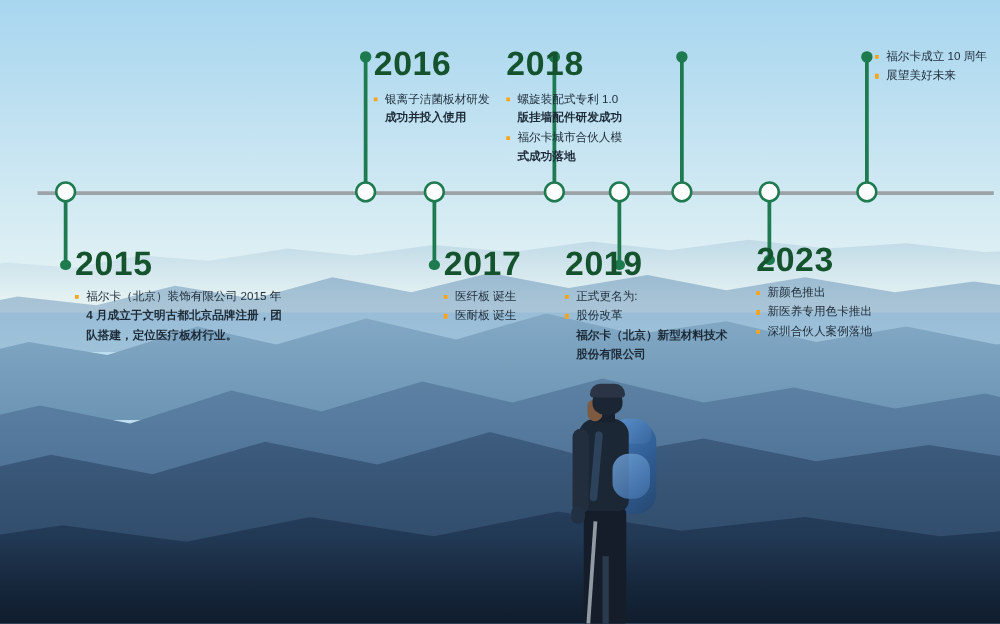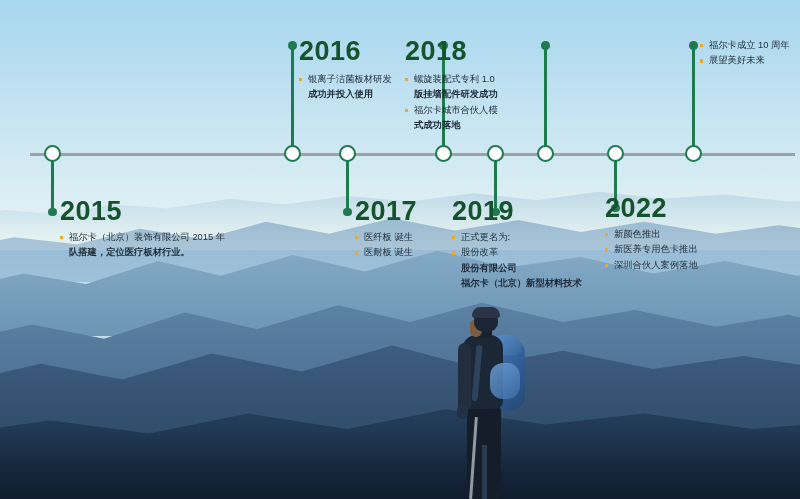--- a/index.html
+++ b/index.html
@@ -182,44 +182,45 @@
     <ul class="items">
       <li>福尔卡成立 10 周年</li>
       <li>展望美好未来</li>
     </ul>
   </div>
 
   <div class="block below" style="left:60px; top:198px">
     <div class="year">2015</div>
     <ul class="items">
       <li>福尔卡（北京）装饰有限公司 2015 年</li>
+      <li class="nob">4 月成立于文明古都北京品牌注册，团</li>
       <li class="nob">队搭建，定位医疗板材行业。</li>
     </ul>
   </div>
 
   <div class="block below" style="left:355px; top:198px">
     <div class="year">2017</div>
     <ul class="items">
       <li>医纤板 诞生</li>
       <li>医耐板 诞生</li>
     </ul>
   </div>
 
   <div class="block below" style="left:452px; top:198px">
     <div class="year">2019</div>
     <ul class="items">
       <li>正式更名为:</li>
       <li>股份改革</li>
+      <li class="nob">福尔卡（北京）新型材料技术</li>
       <li class="nob">股份有限公司</li>
-      <li class="nob">福尔卡（北京）新型材料技术</li>
     </ul>
   </div>
 
   <div class="block below" style="left:605px; top:195px">
-    <div class="year">2022</div>
+    <div class="year">2023</div>
     <ul class="items">
       <li>新颜色推出</li>
       <li>新医养专用色卡推出</li>
       <li>深圳合伙人案例落地</li>
     </ul>
   </div>
 
 </div>
 
 </body></html>

